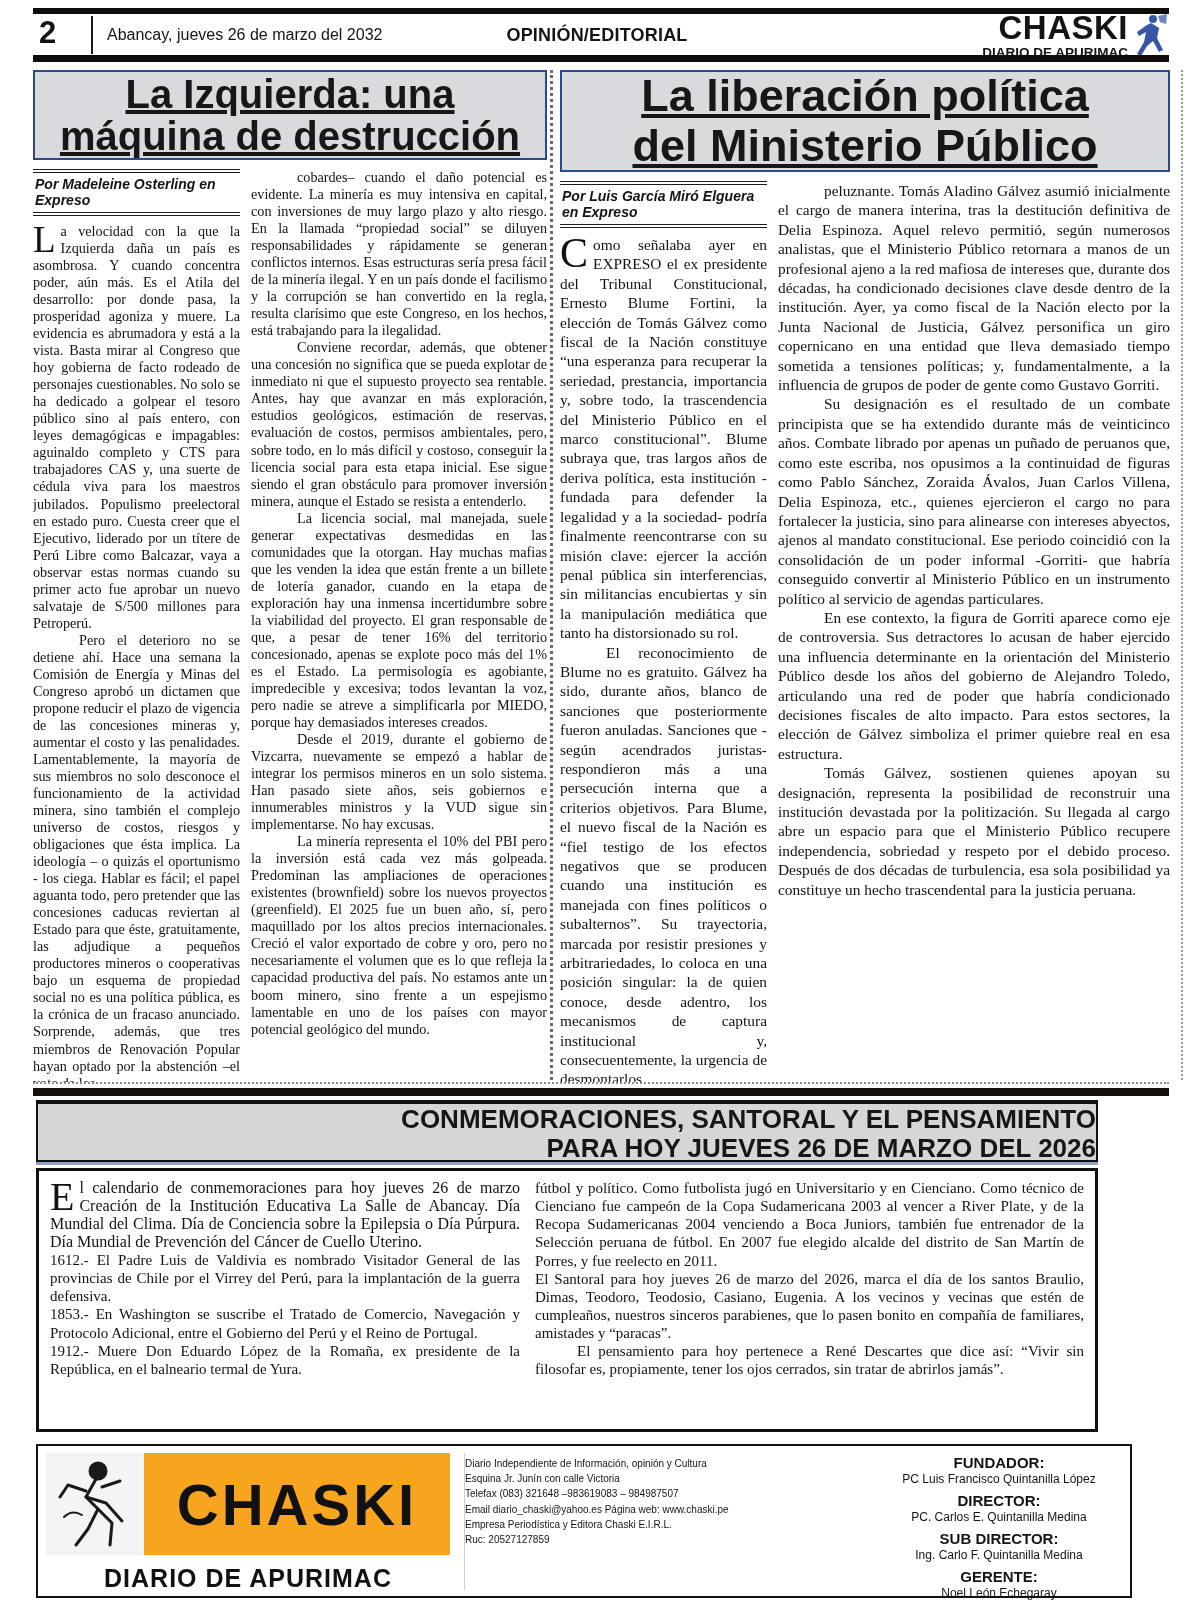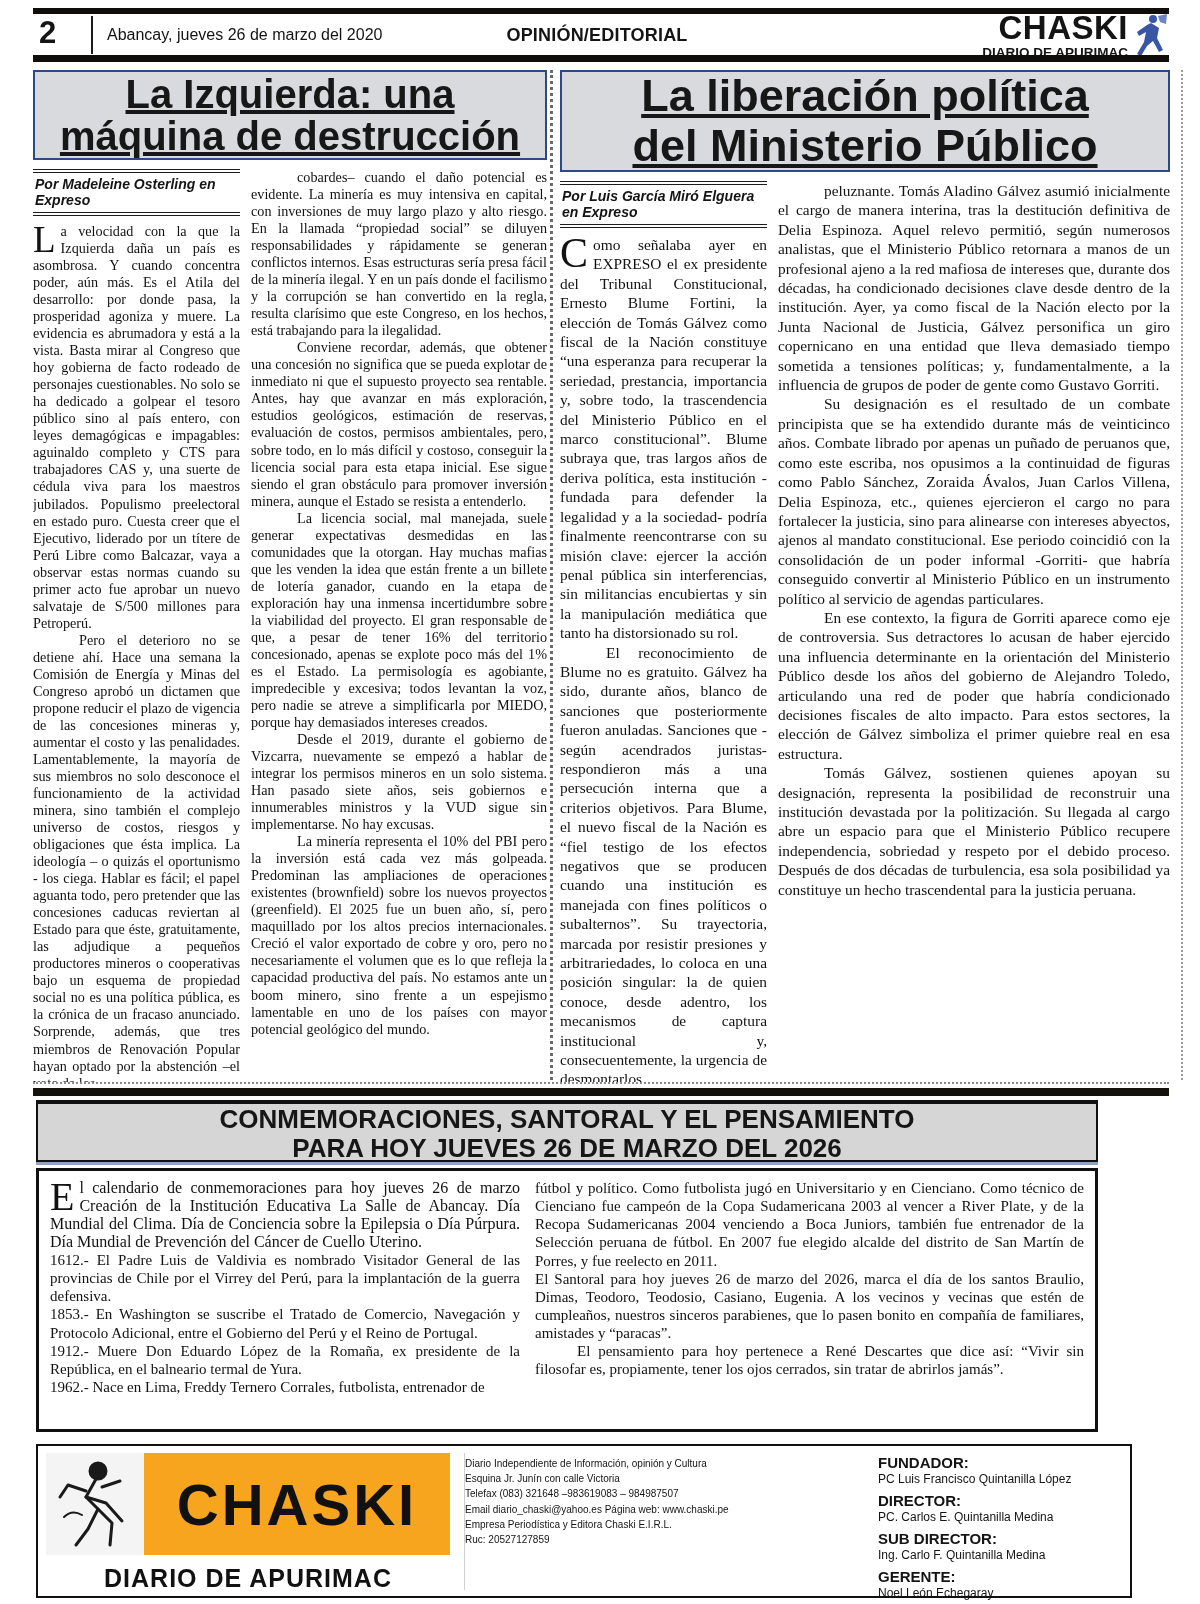--- a/index.html
+++ b/index.html
@@ -60,21 +60,21 @@
 
   .divider-v { position:absolute; left:550px; top:70px; height:1010px; border-left:3px dotted #6a6a6a; }
   .margin-dotted { position:absolute; left:1181px; top:70px; height:1010px; border-left:2px dotted #9a9a9a; }
 
   
   .rule-dotted-h { position:absolute; left:33px; top:1082px; width:1136px; border-top:2px dotted #8d8d8d; }
   .rule-black-h  { position:absolute; left:33px; top:1088px; width:1136px; height:8px; background:#14100c; }
   .banner-box {
     position:absolute; left:36px; top:1100px; width:1062px; height:62px;
     background:#d6d6d6; border:2px solid #101010; border-top-width:4px;
-    box-shadow:0 3px 0 #8fa3c4; text-align:center; padding-top:1px;
+    box-shadow:0 3px 0 #8fa3c4; text-align:right; padding-top:1px;
   }
   .banner-box .line { font-weight:bold; font-size:26px; line-height:29px; color:#161616; }
 
   .comm-box {
     position:absolute; left:36px; top:1168px; width:1062px; height:264px;
     border:3px solid #101010; padding:8px 11px 6px 11px; display:flex; gap:15px;
   }
   .comm-box .colA { width:470px; }
   .comm-box .colB { flex:1; }
   .comm-box .body-text p, .comm-box .plist p { font-size:15px; line-height:1.21; text-indent:0; }
@@ -89,34 +89,34 @@
   .logo-zone { width:404px; display:flex; flex-direction:column; }
   .logo-row { display:flex; height:102px; }
   .runner-art { width:98px; height:102px; background:#f4f4f4; display:flex; align-items:center; justify-content:center; }
   .chaski-box {
     flex:1; background:#f7a41e; display:flex; align-items:center; justify-content:center;
     font-weight:bold; font-size:58px; letter-spacing:3px; color:#111;
   }
   .logo-sub { text-align:center; font-weight:bold; font-size:25px; letter-spacing:1px; margin-top:9px; color:#111; }
   .info-zone { flex:1; font-size:10px; line-height:1.52; padding-top:3px; border-left:1px solid #cfcfcf; padding-left:0; }
   .staff-zone { width:242px; padding-top:1px; }
-  .staff-item { margin-bottom:6px; }
+  .staff-item { margin-bottom:6px;text-align:center; }
   .staff-role { font-weight:bold; font-size:15px; line-height:1.18; }
   .staff-name { font-size:12px; line-height:1.2; }
 </style>
 </head>
 <body>
 
 <div id="page">
 
   <div class="rule-top"></div>
   <div class="header-row">
     <div class="page-num">2</div>
     <div class="header-vline"></div>
-    <div class="date">Abancay, jueves 26 de marzo del 2020</div>
+    <div class="date">Abancay, jueves 26 de marzo del 2032</div>
     <div class="section-title">OPINIÓN/EDITORIAL</div>
     <div class="brand">
       <div class="brand-text">
         <div class="brand-name">CHASKI</div>
         <div class="brand-sub">DIARIO DE APURIMAC</div>
       </div>
       <svg class="brand-icon" viewBox="0 0 36 46">
         <g fill="#3956a4">
           <circle cx="20" cy="7" r="4"></circle>
           <path d="M18 11 L26 16 L24 26 L30 38 L26 40 L20 29 L14 34 L8 44 L4 42 L11 30 L13 20 L6 24 L4 20 L14 13 Z"></path>
@@ -187,21 +187,20 @@
     <div class="line">PARA HOY JUEVES 26 DE MARZO DEL 2026</div>
   </div>
 
   <div class="comm-box body-text">
     <div class="colA">
       <p class="lead"><span class="dropcap">E</span><span>l calendario de conmemoraciones para hoy jueves 26 de marzo Creación de la Institución Educativa La Salle de Abancay. Día Mundial del Clima. Día de Conciencia sobre la Epilepsia o Día Púrpura. Día Mundial de Prevención del Cáncer de Cuello Uterino.</span></p>
       <div class="plist">
           <p>1612.- El Padre Luis de Valdivia es nombrado Visitador General de las provincias de Chile por el Virrey del Perú, para la implantación de la guerra defensiva.</p>
           <p>1853.- En Washington se suscribe el Tratado de Comercio, Navegación y Protocolo Adicional, entre el Gobierno del Perú y el Reino de Portugal.</p>
           <p>1912.- Muere Don Eduardo López de la Romaña, ex presidente de la República, en el balneario termal de Yura.</p>
-          <p>1962.- Nace en Lima, Freddy Ternero Corrales, futbolista, entrenador de</p>
         </div>
     </div>
     <div class="colB">
       <div class="plist">
           <p>fútbol y político. Como futbolista jugó en Universitario y en Cienciano. Como técnico de Cienciano fue campeón de la Copa Sudamericana 2003 al vencer a River Plate, y de la Recopa Sudamericanas 2004 venciendo a Boca Juniors, también fue entrenador de la Selección peruana de fútbol. En 2007 fue elegido alcalde del distrito de San Martín de Porres, y fue reelecto en 2011.</p>
           <p>El Santoral para hoy jueves 26 de marzo del 2026, marca el día de los santos Braulio, Dimas, Teodoro, Teodosio, Casiano, Eugenia. A los vecinos y vecinas que estén de cumpleaños, nuestros sinceros parabienes, que lo pasen bonito en compañía de familiares, amistades y “paracas”.</p>
           <p>El pensamiento para hoy pertenece a René Descartes que dice así: “Vivir sin filosofar es, propiamente, tener los ojos cerrados, sin tratar de abrirlos jamás”.</p>
         </div>
     </div>
   </div>

